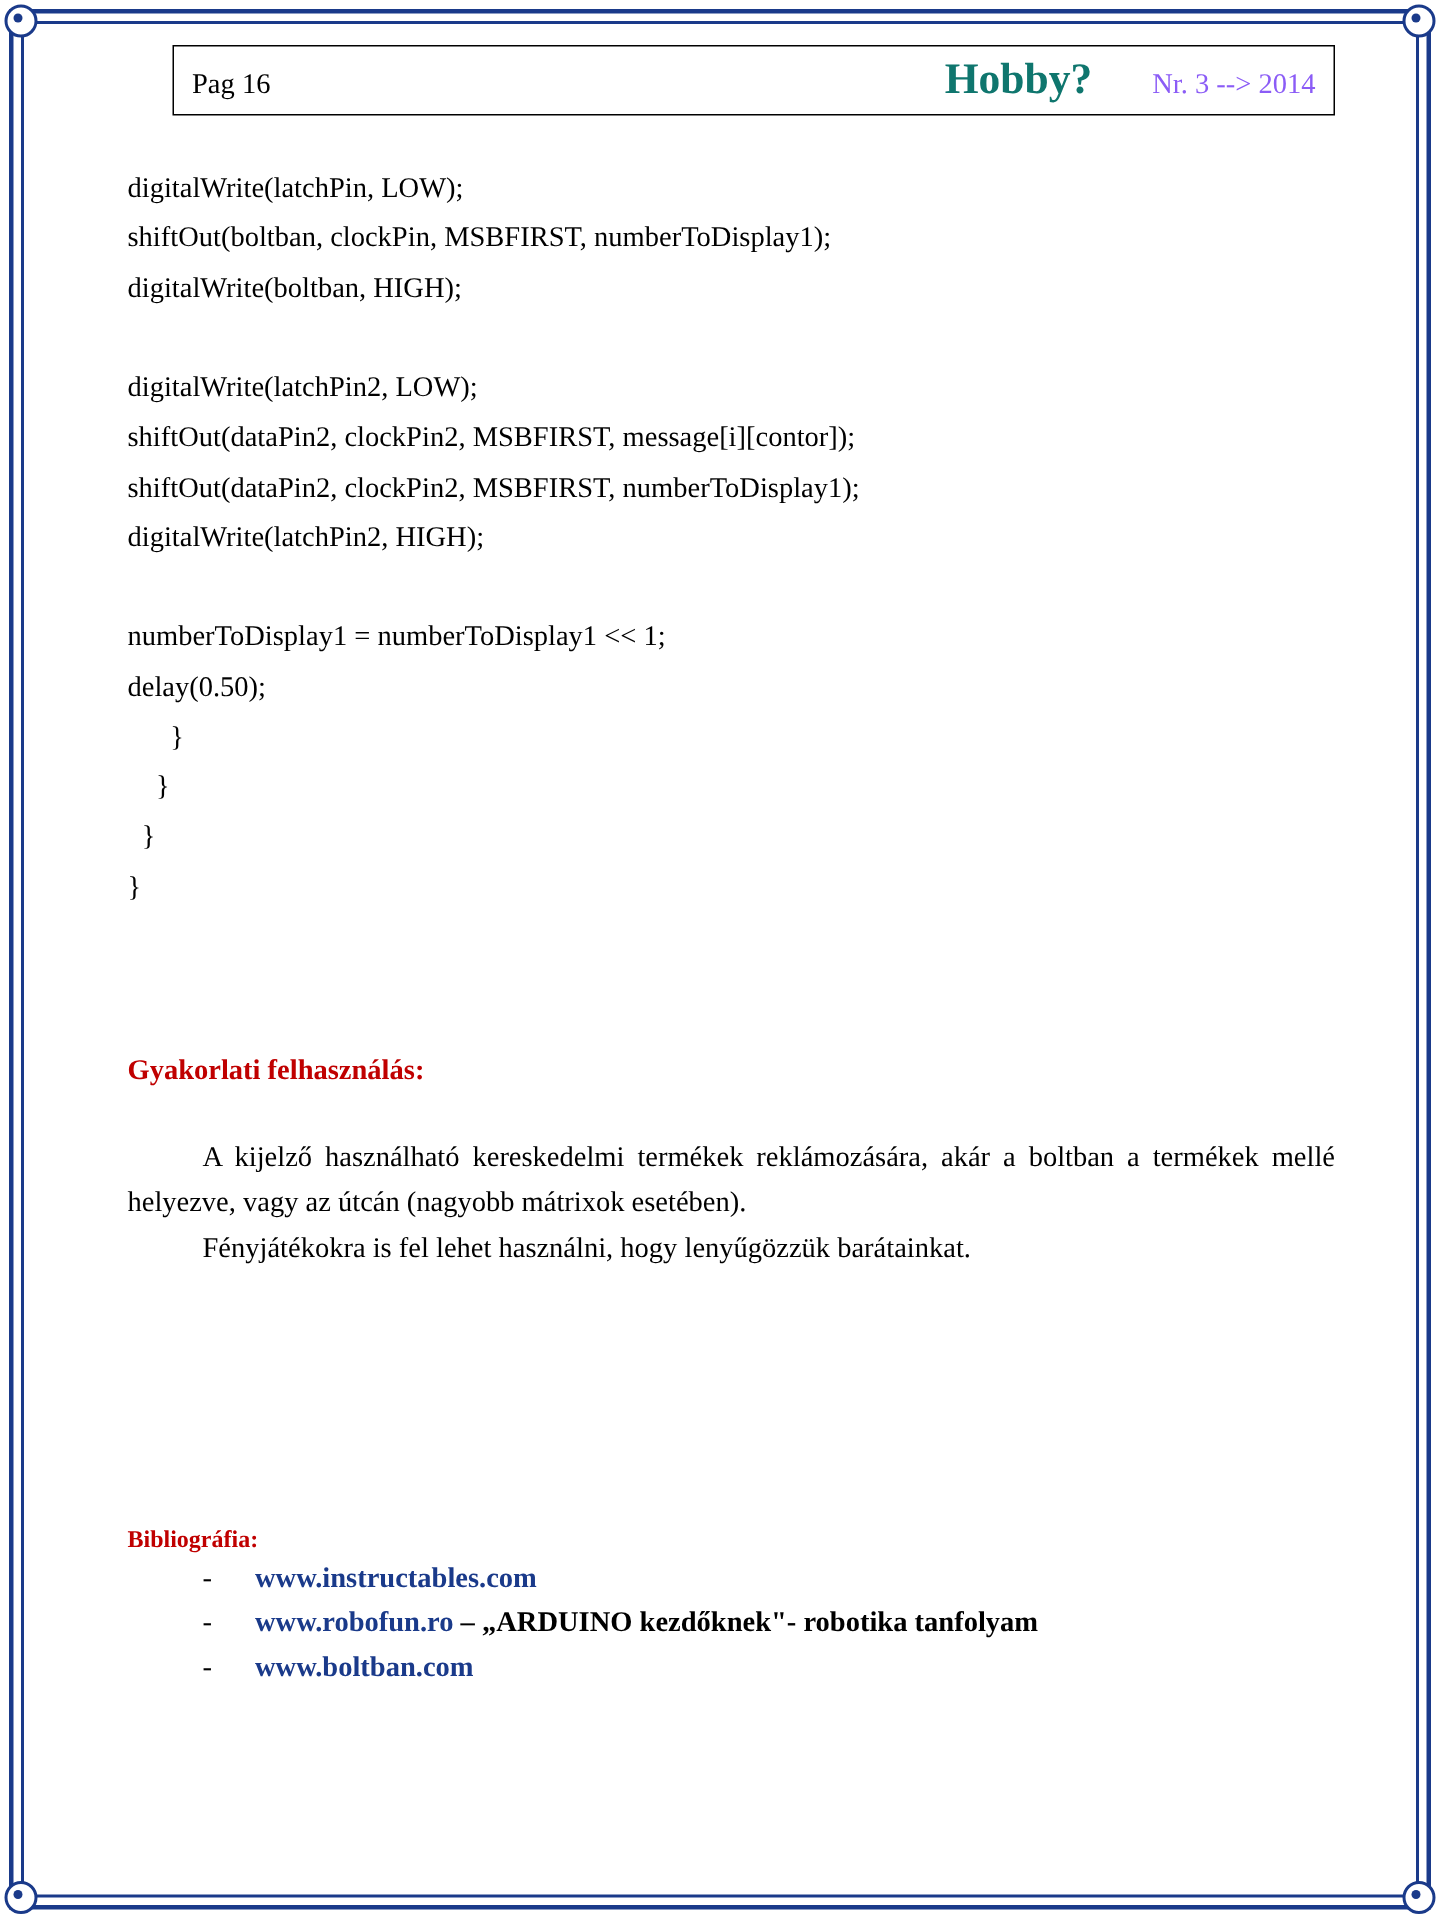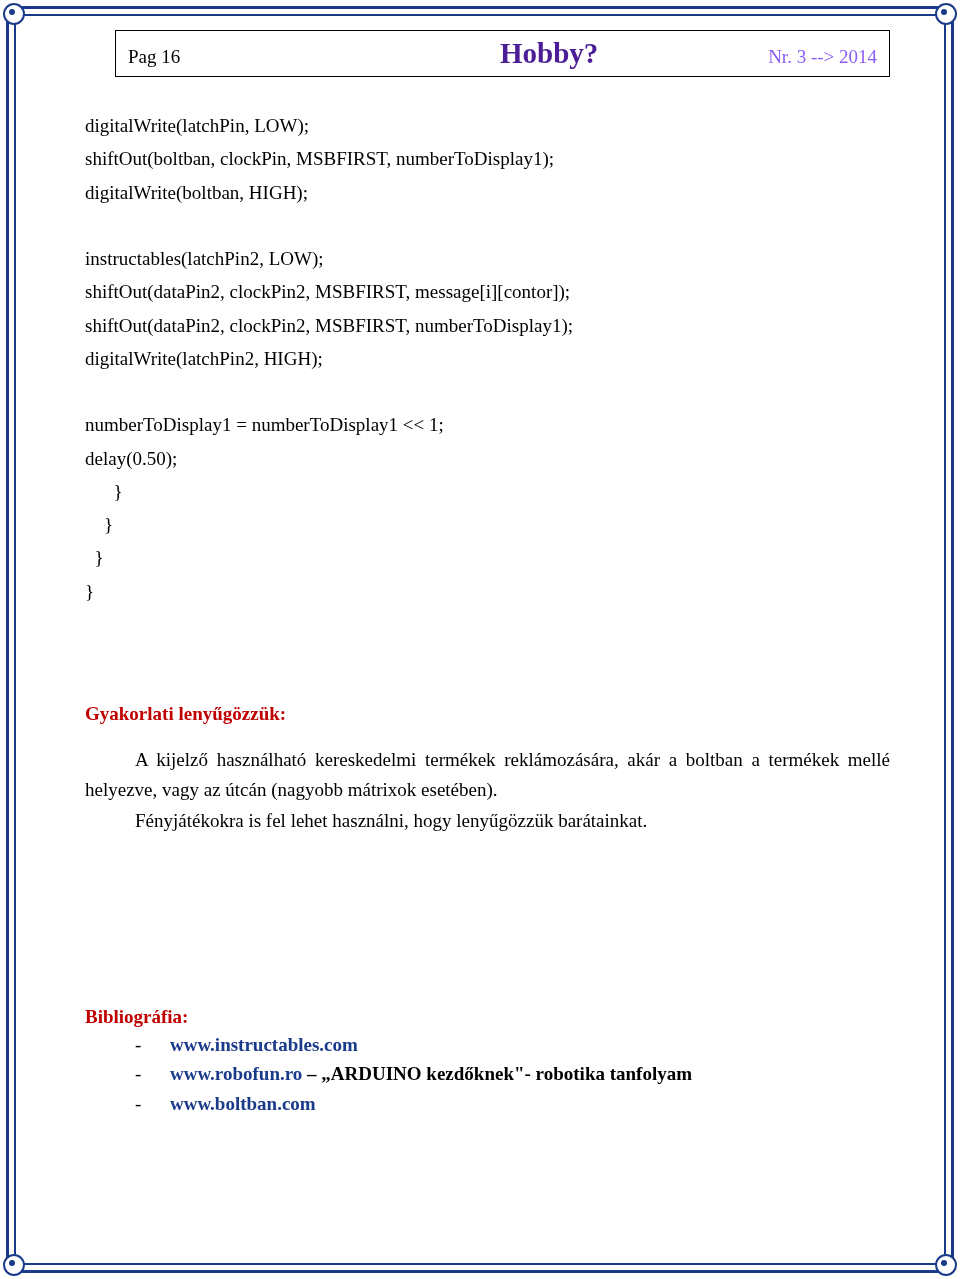--- a/index.html
+++ b/index.html
@@ -70,23 +70,23 @@
   }
   .header-left {
     font-size: 19px;
     color: #000;
     flex: 0 0 auto;
     margin-right: 150px;
   }
   .header-center {
     font-size: 29px;
     font-weight: bold;
-    color: #4c1d95;
+    color: #0f766e;
     flex: 1;
-    text-align: center;
+    text-align: right;
   }
   .header-right {
     font-size: 19px;
     color: #8b5cf6;
     flex: 0 0 auto;
     white-space: nowrap;
   }
   .code {
     font-size: 19px;
     line-height: 1.75;
@@ -97,26 +97,26 @@
   .section-title {
     font-size: 19px;
     font-weight: bold;
     color: #c00000;
     margin-top: 95px;
   }
   .para {
     font-size: 19px;
     line-height: 1.6;
     color: #000;
-    margin-top: 20px;
+    margin-top: 32px;
     text-align: justify;
   }
   .para .indent { display: inline-block; width: 50px; }
   .biblio-title {
-    font-size: 19px;
+    font-size: 16px;
     font-weight: bold;
     color: #c00000;
     margin-top: 170px;
   }
   .biblio-list {
     font-size: 19px;
     line-height: 1.55;
     color: #000;
     margin-top: 2px;
     padding-left: 50px;
@@ -153,34 +153,34 @@
     <span class="header-left">Pag  16</span>
     <span class="header-center">Hobby?</span>
     <span class="header-right">Nr. 3  --&gt; 2014</span>
   </div>
 
   <div class="code">
     <div class="code-line"><span>digitalWrite(latchPin, LOW);</span></div>
     <div class="code-line"><span>shiftOut(boltban, clockPin, MSBFIRST, numberToDisplay1);</span></div>
     <div class="code-line"><span>digitalWrite(boltban, HIGH);</span></div>
     <div class="code-line">&nbsp;</div>
-    <div class="code-line"><span>instructables(latchPin2, LOW);</span></div>
+    <div class="code-line"><span>digitalWrite(latchPin2, LOW);</span></div>
     <div class="code-line"><span>shiftOut(dataPin2, clockPin2, MSBFIRST, message[i][contor]);</span></div>
     <div class="code-line"><span>shiftOut(dataPin2, clockPin2, MSBFIRST, numberToDisplay1);</span></div>
     <div class="code-line"><span>digitalWrite(latchPin2, HIGH);</span></div>
     <div class="code-line">&nbsp;</div>
     <div class="code-line"><span>numberToDisplay1 = numberToDisplay1 &lt;&lt; 1;</span></div>
     <div class="code-line"><span>delay(0.50);</span></div>
     <div class="code-line" style="padding-left:0px;">      <span>}</span></div>
     <div class="code-line" style="padding-left:0px;">    <span>}</span></div>
     <div class="code-line" style="padding-left:0px;">  <span>}</span></div>
     <div class="code-line" style="padding-left:0px;"><span>}</span></div>
   </div>
 
-  <div class="section-title">Gyakorlati lenyűgözzük:</div>
+  <div class="section-title">Gyakorlati felhasználás:</div>
 
   <div class="para">
     <span class="indent"></span><span>A kijelző használható kereskedelmi termékek reklámozására, akár a boltban a termékek mellé helyezve, vagy az útcán (nagyobb mátrixok esetében).</span><br>
     <span class="indent"></span><span>Fényjátékokra is fel lehet használni, hogy lenyűgözzük barátainkat.</span>
   </div>
 
   <div class="biblio-title">Bibliográfia:</div>
 
   <div class="biblio-list">
     <div class="biblio-item">

